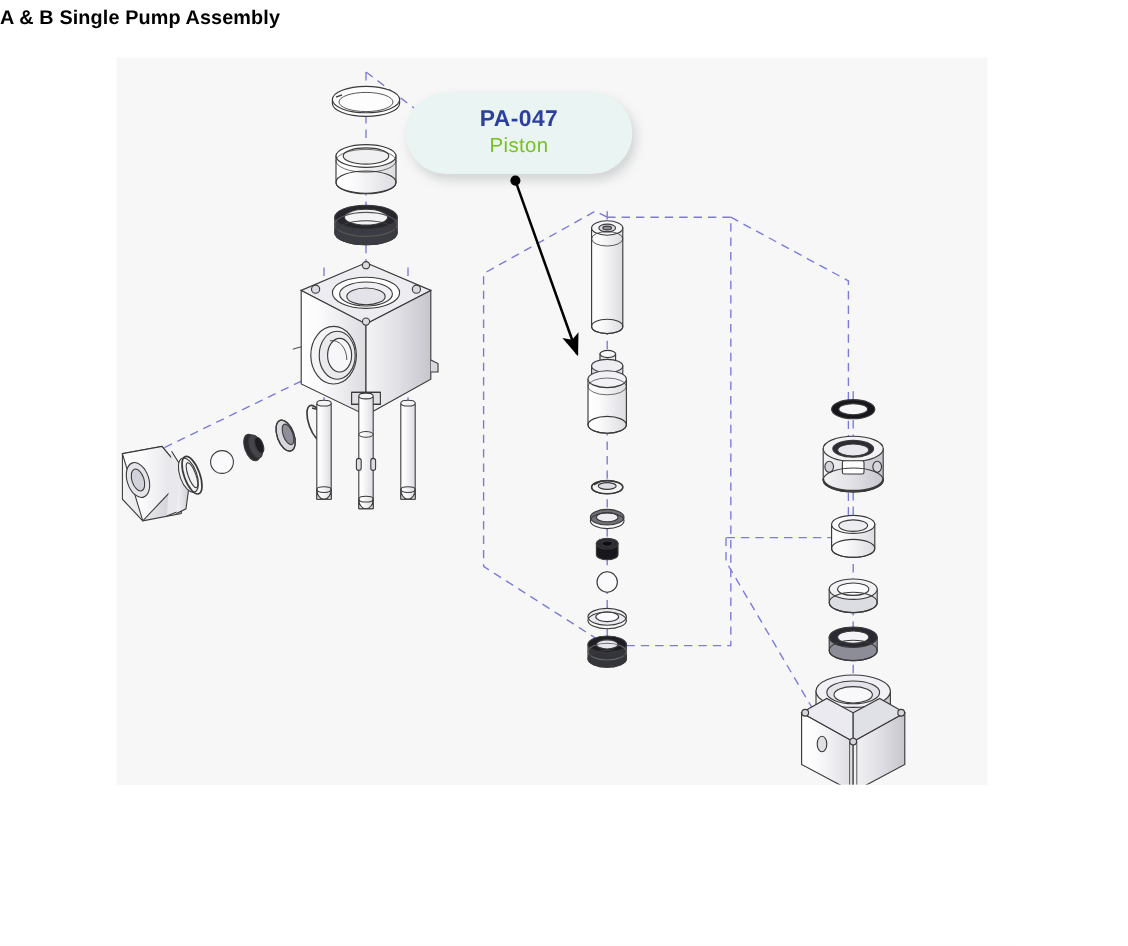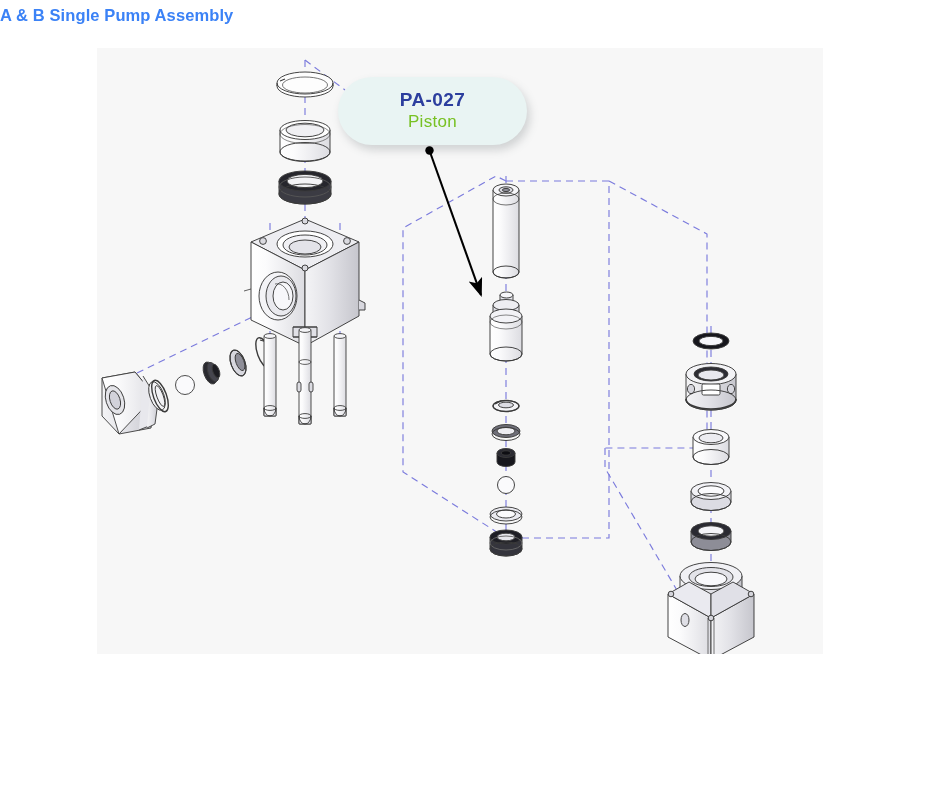--- a/index.html
+++ b/index.html
@@ -14,21 +14,21 @@
     font-family: "Liberation Sans", sans-serif;
     overflow: hidden;
     position: relative;
   }
   #page-title {
     position: absolute;
     left: 0px;
     top: 6px;
     font-size: 16.5px;
     font-weight: bold;
-    color: #3b82f6;
+    color: #000000;
     letter-spacing: 0.1px;
     white-space: nowrap;
   }
   #diagram-panel {
     position: absolute;
     left: 97px;
     top: 48px;
     width: 726px;
     height: 606px;
     background: #f7f7f7;
@@ -376,21 +376,21 @@
         <circle cx="614" cy="570" r="2.8" fill="#d5d5dc"></circle>
 
         <path d="M611,570 L611,612 M617,570 L617,612" stroke-width="0.7"></path>
       </g>
     </g>
 
   </svg>
 </div>
 
 <div id="part-callout" style="background: rgb(233, 244, 243);">
-  <div id="callout-code" style="color: rgb(44, 62, 158);">PA-027</div>
+  <div id="callout-code" style="color: rgb(44, 62, 158);">PA-047</div>
   <div id="callout-name" style="color: rgb(119, 193, 35);">Piston</div>
 </div>
 
 <svg id="callout-arrow-layer">
   <defs>
     <marker id="arrowhead2" markerWidth="10" markerHeight="10" refX="8" refY="3.4" orient="auto">
       <path d="M0,0 L9,3.4 L0,6.8 L2,3.4 Z" fill="#000"></path>
     </marker>
   </defs>
   <circle cx="429.5" cy="150.5" r="4.2" fill="#000"></circle>

